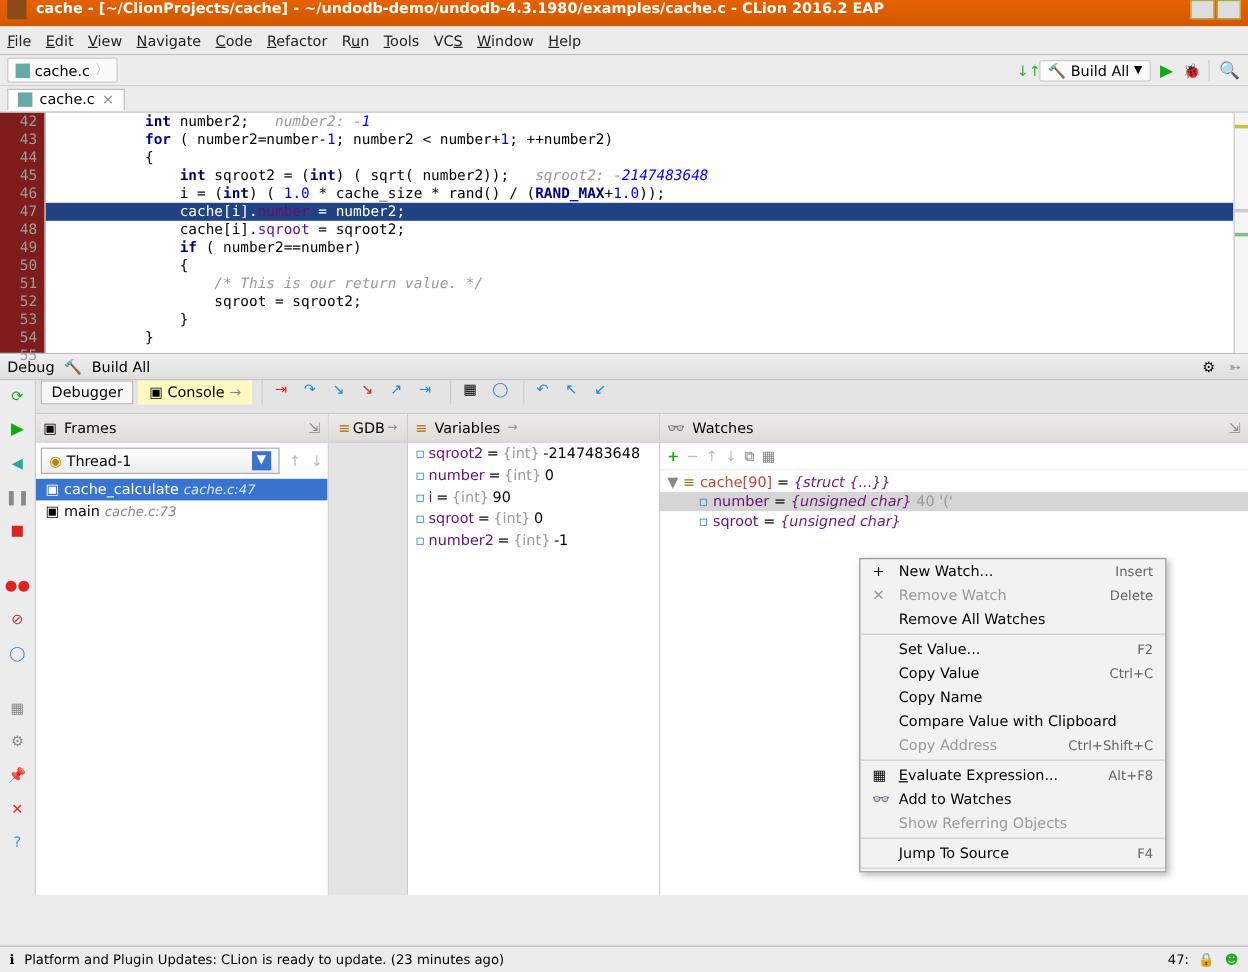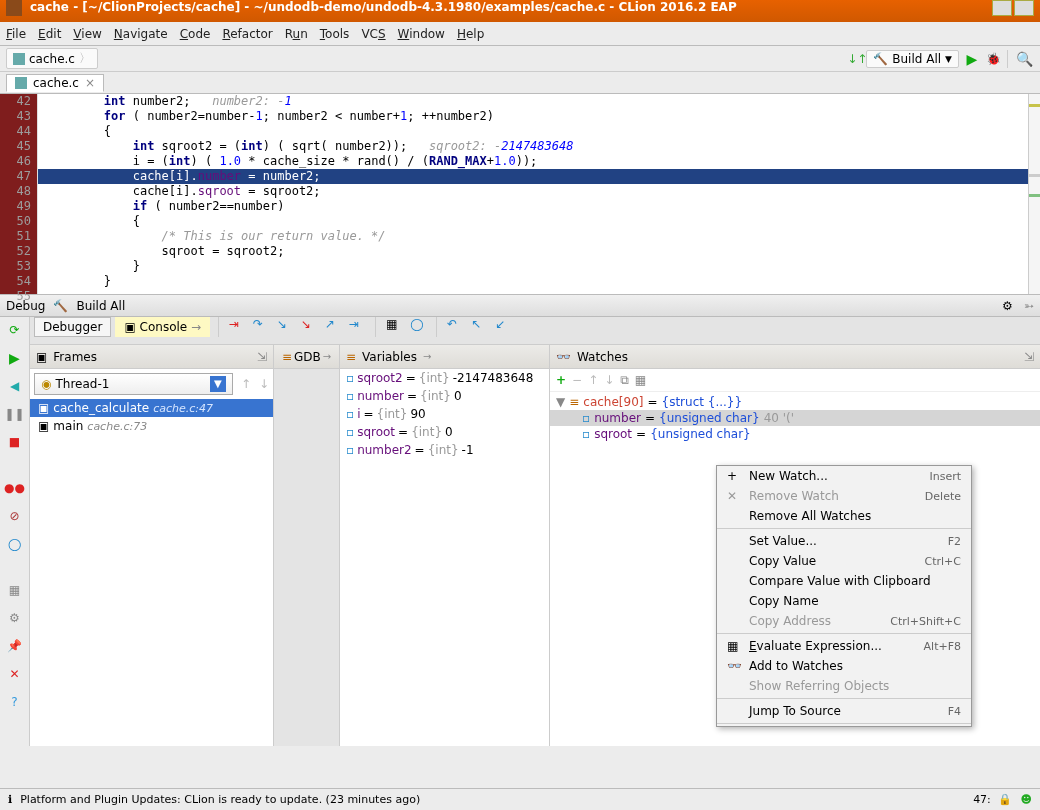--- a/index.html
+++ b/index.html
@@ -19,21 +19,21 @@
 .nav-bar .tool { width: 18px; height: 18px; margin-left: 4px; display: flex; align-items: center; justify-content: center; }
 .build-dd { border: 1px solid #ccc; background: #fafafa; border-radius: 2px; padding: 1px 6px; font-size: 12px; display: flex; align-items: center; gap: 4px; }
 .tab-bar { height: 22px; background: #ececec; display: flex; align-items: center; padding-left: 6px; border-bottom: 1px solid #bbb; }
 .file-tab { background: #fff; border: 1px solid #bbb; border-bottom: 1px solid #fff; padding: 1px 8px; display: flex; align-items: center; gap: 6px; font-size: 12px; }
 .file-tab .close { color: #888; }
 .editor-wrap { height: 200px; display: flex; background: #fff; position: relative; }
 html, body { cursor: default; }
 .gutter { width: 38px; background: #7f1d1d; border-right: 1px solid #e0e0e0; font-family: monospace; font-size: 12px; color: #9c9c9c; text-align: right; padding-right: 6px; }
 .gutter div { height: 15px; line-height: 15px; }
 .code { flex: 1; font-family: "DejaVu Sans Mono", monospace; font-size: 12px; white-space: pre; position: relative; overflow: hidden; }
-.code .ln { height: 15px; line-height: 15px; padding-left: 8px; }
+.code .ln { height: 15px; line-height: 15px; padding-left: 25px; }
 .code .hl-line { background: #214283; color: #fff; }
 .kw { color: #00007f; font-weight: bold; }
 .num { color: #0000ff; }
 .cmt { color: #999; font-style: italic; }
 .id2 { color: #660e7a; }
 .stripe { width: 12px; background: #f5f5f5; border-left: 1px solid #ccc; position: relative; }
 .stripe .mark { position: absolute; width: 100%; height: 3px; background: #c0c; }
 .debug-header { height: 22px; background: linear-gradient(#f0f0f0,#dedede); border-top: 1px solid #bbb; display: flex; align-items: center; padding: 0 6px; gap: 8px; font-size: 12px; }
 .debug-header .spacer { flex: 1; }
 .gear { width: 14px; height: 14px; }
@@ -59,21 +59,21 @@
 .frame-item.sel { background:#3874d0; color:#fff; }
 .frame-sub { font-style: italic; color:#888; font-size:11px; }
 .frame-item.sel .frame-sub { color:#d6e6ff; }
 .var-row { padding:2px 6px; display:flex; gap:3px; white-space:nowrap;}
 .var-name { color:#660e7a; }
 .var-type { color:#999; }
 .watch-toolbar { display:flex; gap:6px; padding:4px 6px; align-items:center; border-bottom:1px solid #eee;}
 .watch-tree { padding: 2px 0; }
 .watch-row { padding:1px 6px; display:flex; gap:4px; align-items:center; white-space:nowrap;}
 .watch-row .exp { color:#c43; }
-.watch-row .type { color:#1d4ed8; }
+.watch-row .type { color:#701a75;font-style:italic; }
 .watch-row .val { color:#999; }
 .watch-row.child { padding-left: 32px; }
 .watch-row.sel { background:#d5d5d5; }
 .context-menu { position:absolute; background:#f2f2f2; border:1px solid #999; box-shadow:2px 2px 6px rgba(0,0,0,0.3); width:256px; font-size:12px; top: 465px; left: 716px; z-index:100; }
 .context-menu .mi { padding:3px 10px; display:flex; align-items:center; gap:8px; }
 .context-menu .mi .shortcut { margin-left:auto; color:#666; font-size:11px; }
 .context-menu .mi.disabled { color:#999; }
 .context-menu .msep { height:1px; background:#ccc; margin:2px 0; }
 .mi .micon { width:14px; height:14px; }
 .status-bar { position:absolute; bottom:0; left:0; right:0; height:22px; background:#ececec; border-top:1px solid #bbb; display:flex; align-items:center; padding:0 8px; font-size:11px; gap:8px;}
@@ -324,25 +324,25 @@
       <span>Set Value...</span>
       <span class="shortcut">F2</span>
     </div>
     <div class="mi">
       <span class="micon"></span>
       <span>Copy Value</span>
       <span class="shortcut">Ctrl+C</span>
     </div>
     <div class="mi">
       <span class="micon"></span>
+      <span>Copy Name</span>
+    </div>
+    <div class="mi">
+      <span class="micon"></span>
       <span>Compare Value with Clipboard</span>
-    </div>
-    <div class="mi">
-      <span class="micon"></span>
-      <span>Copy Name</span>
     </div>
     <div class="mi disabled">
       <span class="micon"></span>
       <span>Copy Address</span>
       <span class="shortcut">Ctrl+Shift+C</span>
     </div>
     <div class="msep"></div>
     <div class="mi">
       <span class="micon">▦</span>
       <span><u>E</u>valuate Expression...</span>

